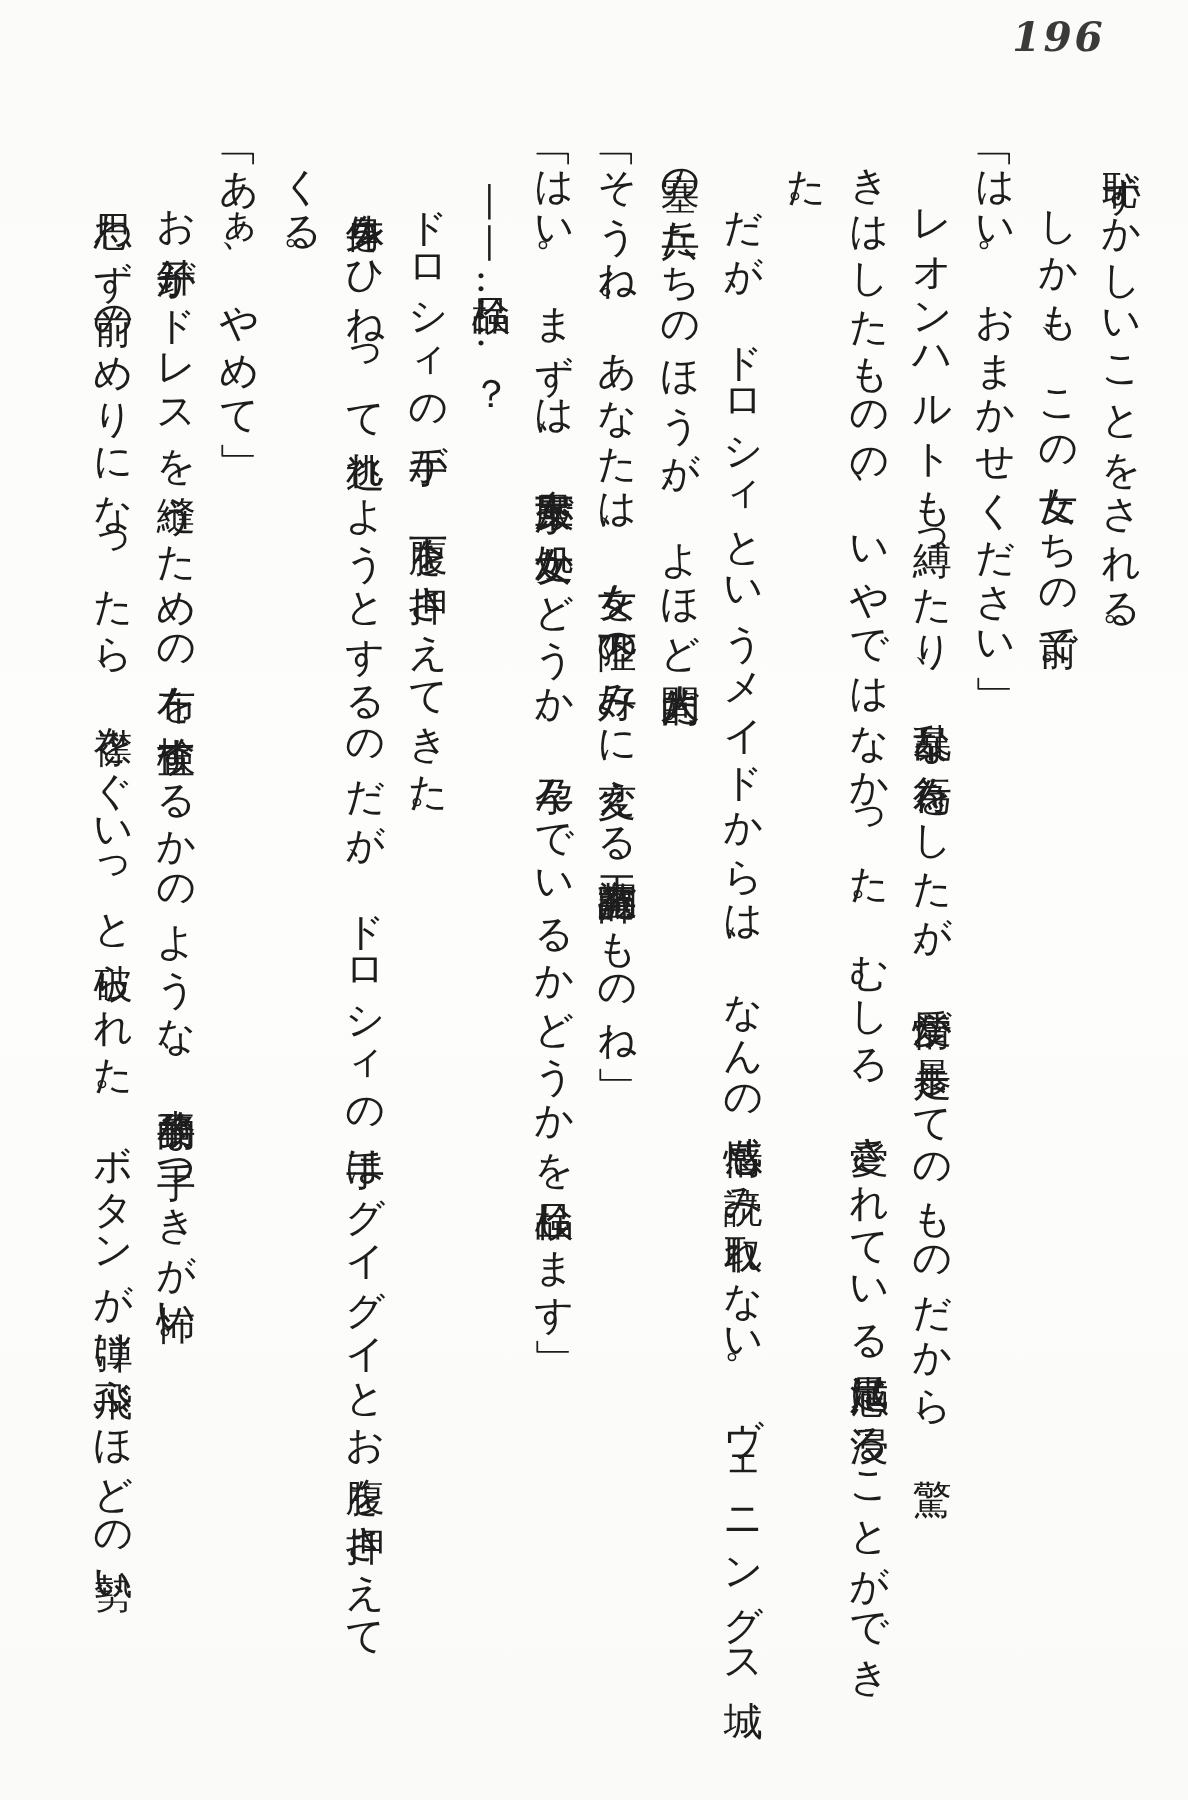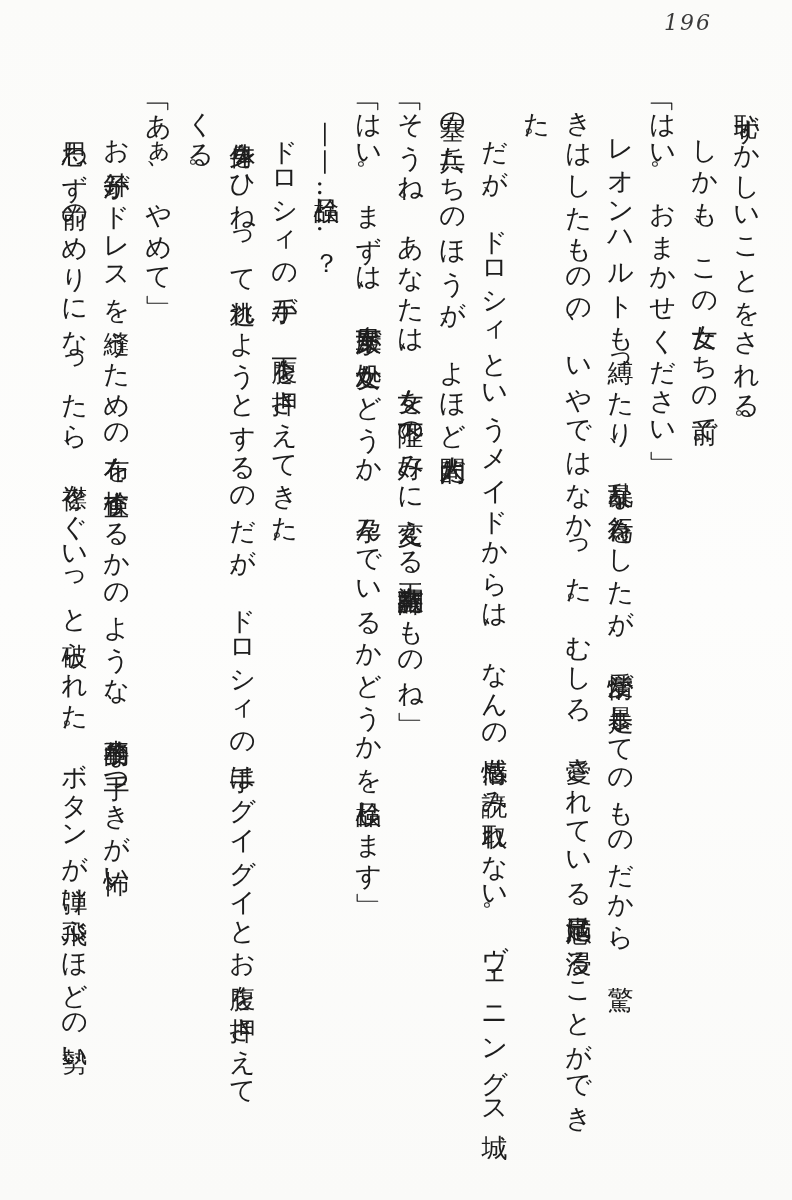--- a/index.html
+++ b/index.html
@@ -19,24 +19,26 @@
   .page {
     position: absolute;
     inset: 0;
     background: linear-gradient(180deg, #fbfbf9 0%, #fdfdfc 50%, #fafaf8 100%);
   }
   .page-number {
     position: absolute;
     top: 10px;
     left: 664px;
     width: 84px;
-    font-size: 22px;
+    text-align: center;
+    font-size: 27px;
     font-style: italic;
     letter-spacing: 2px;
     color: #3a3a3a;
+    font-weight: bold;
   }
   .text-block {
     position: absolute;
     top: 94px;
     right: 24px;
     height: 1046px;
     writing-mode: vertical-rl;
     text-orientation: mixed;
     font-size: 26px;
     line-height: 42px;

